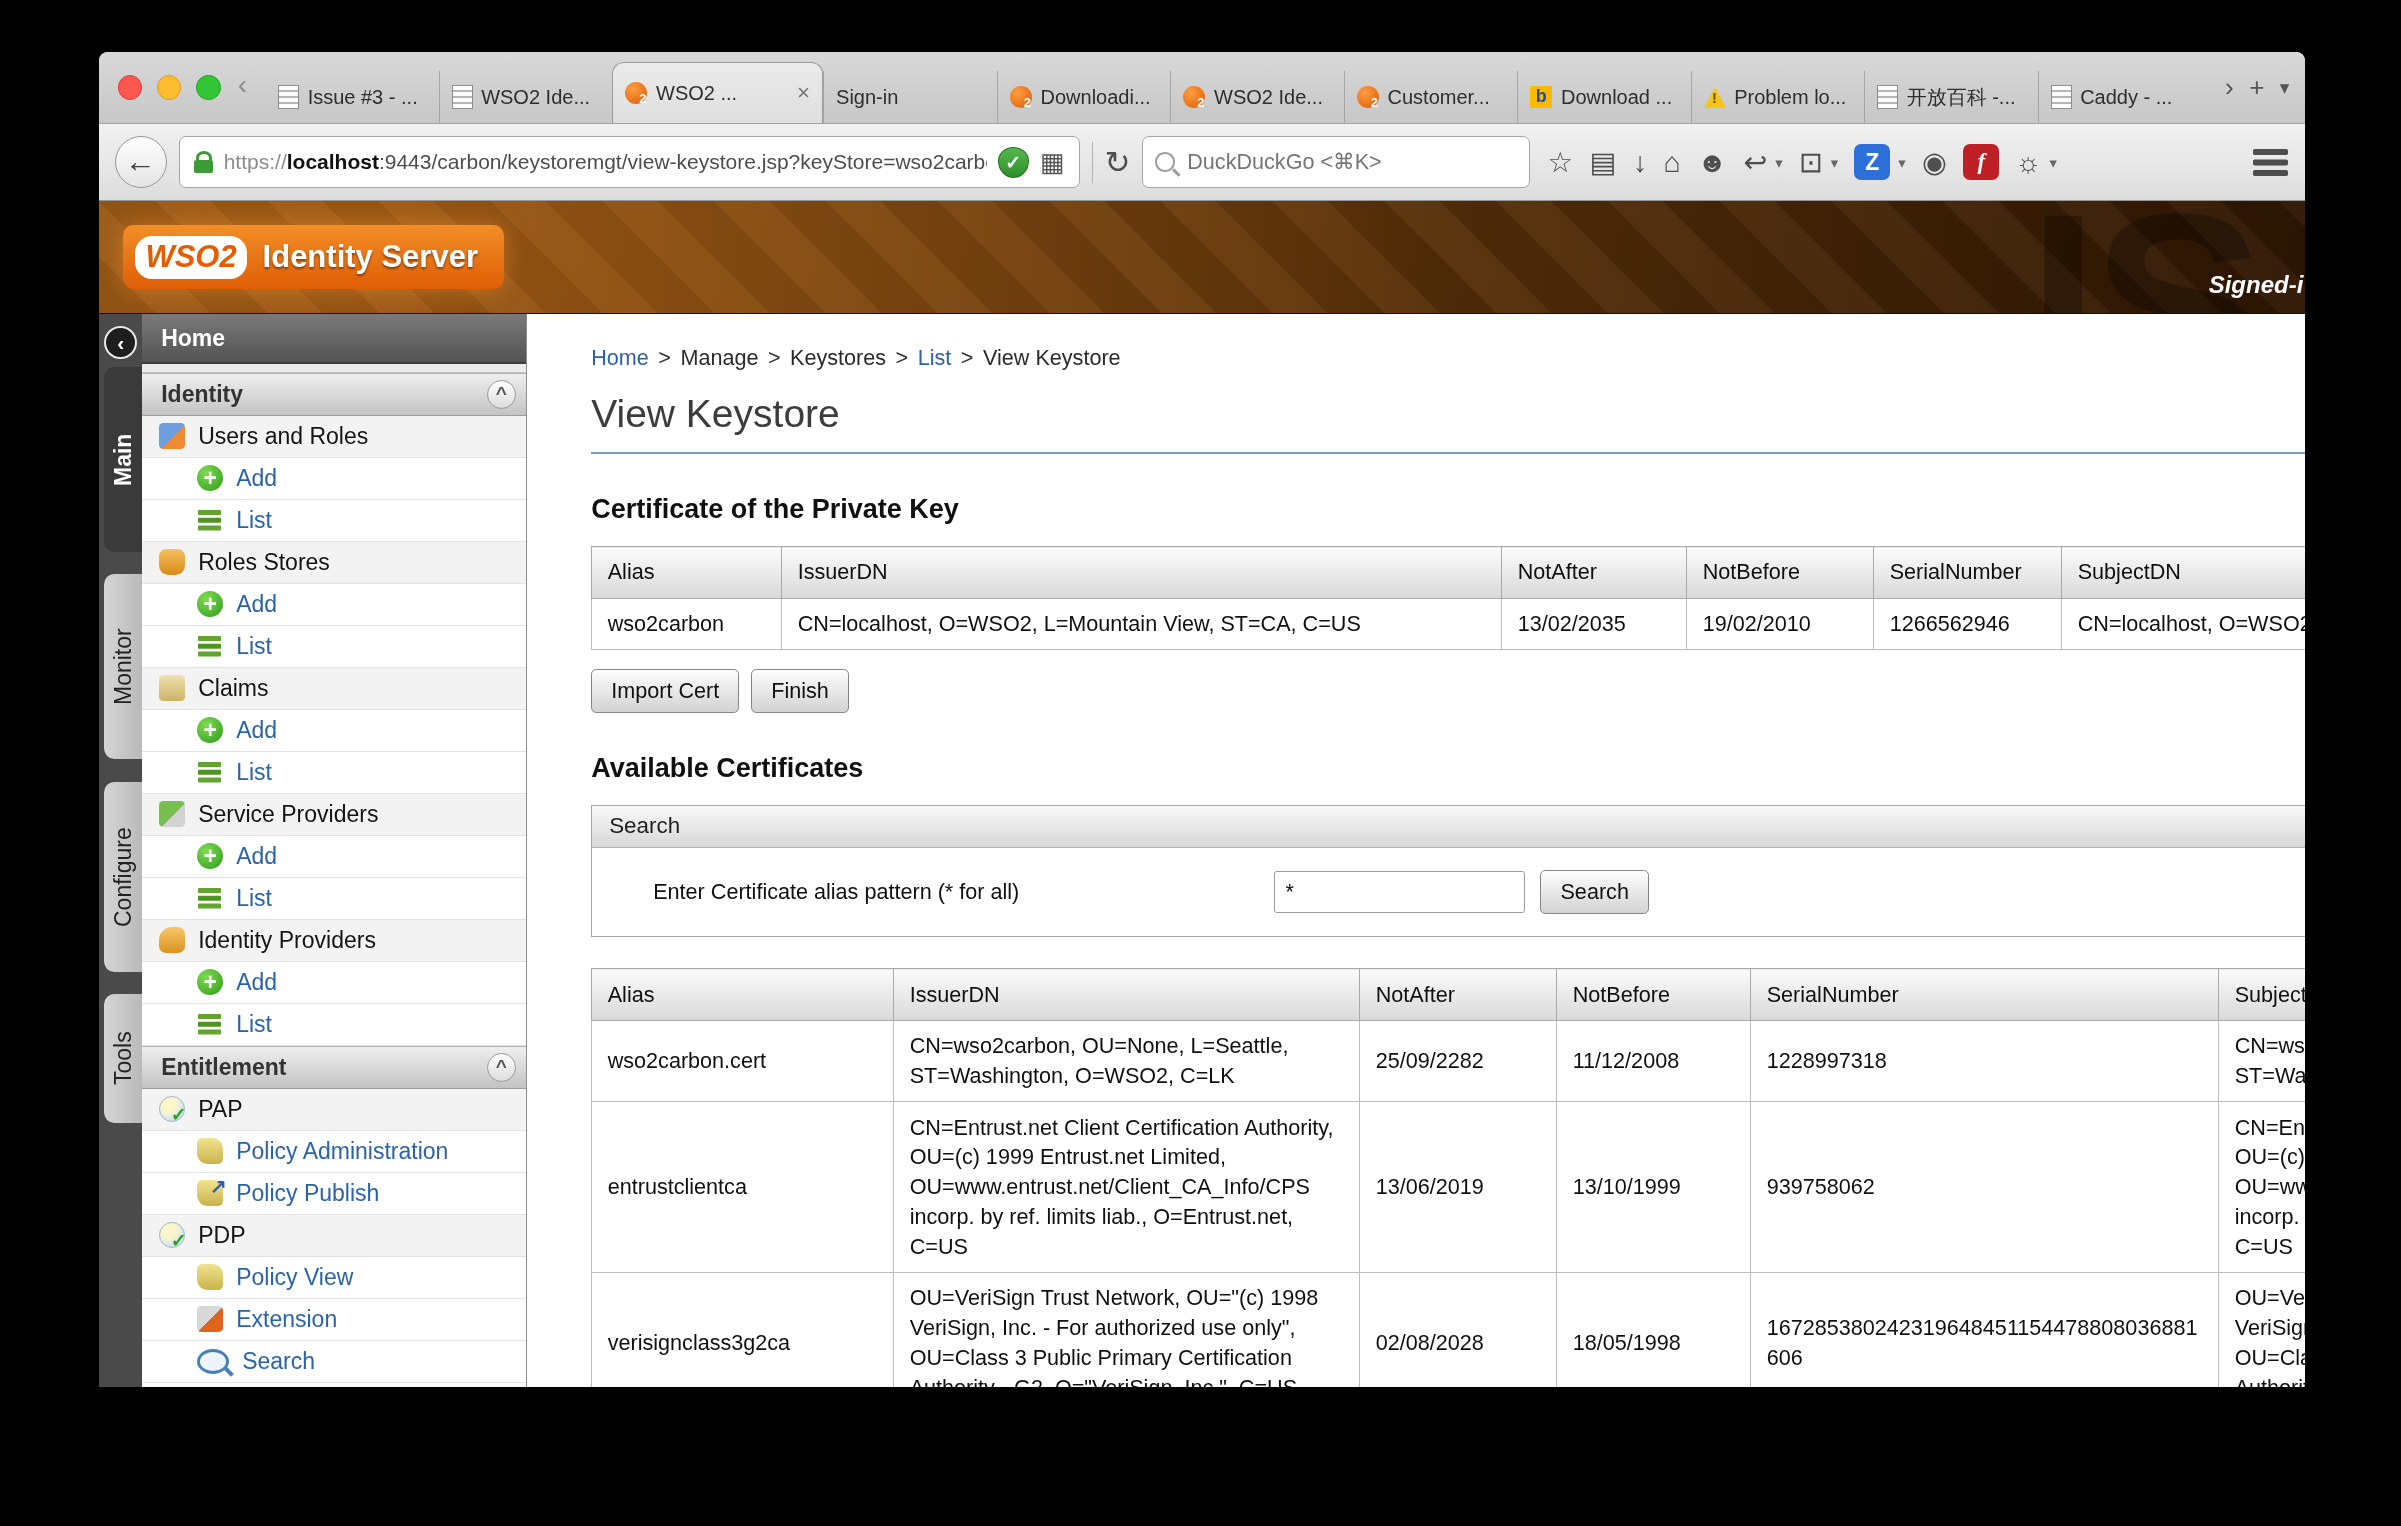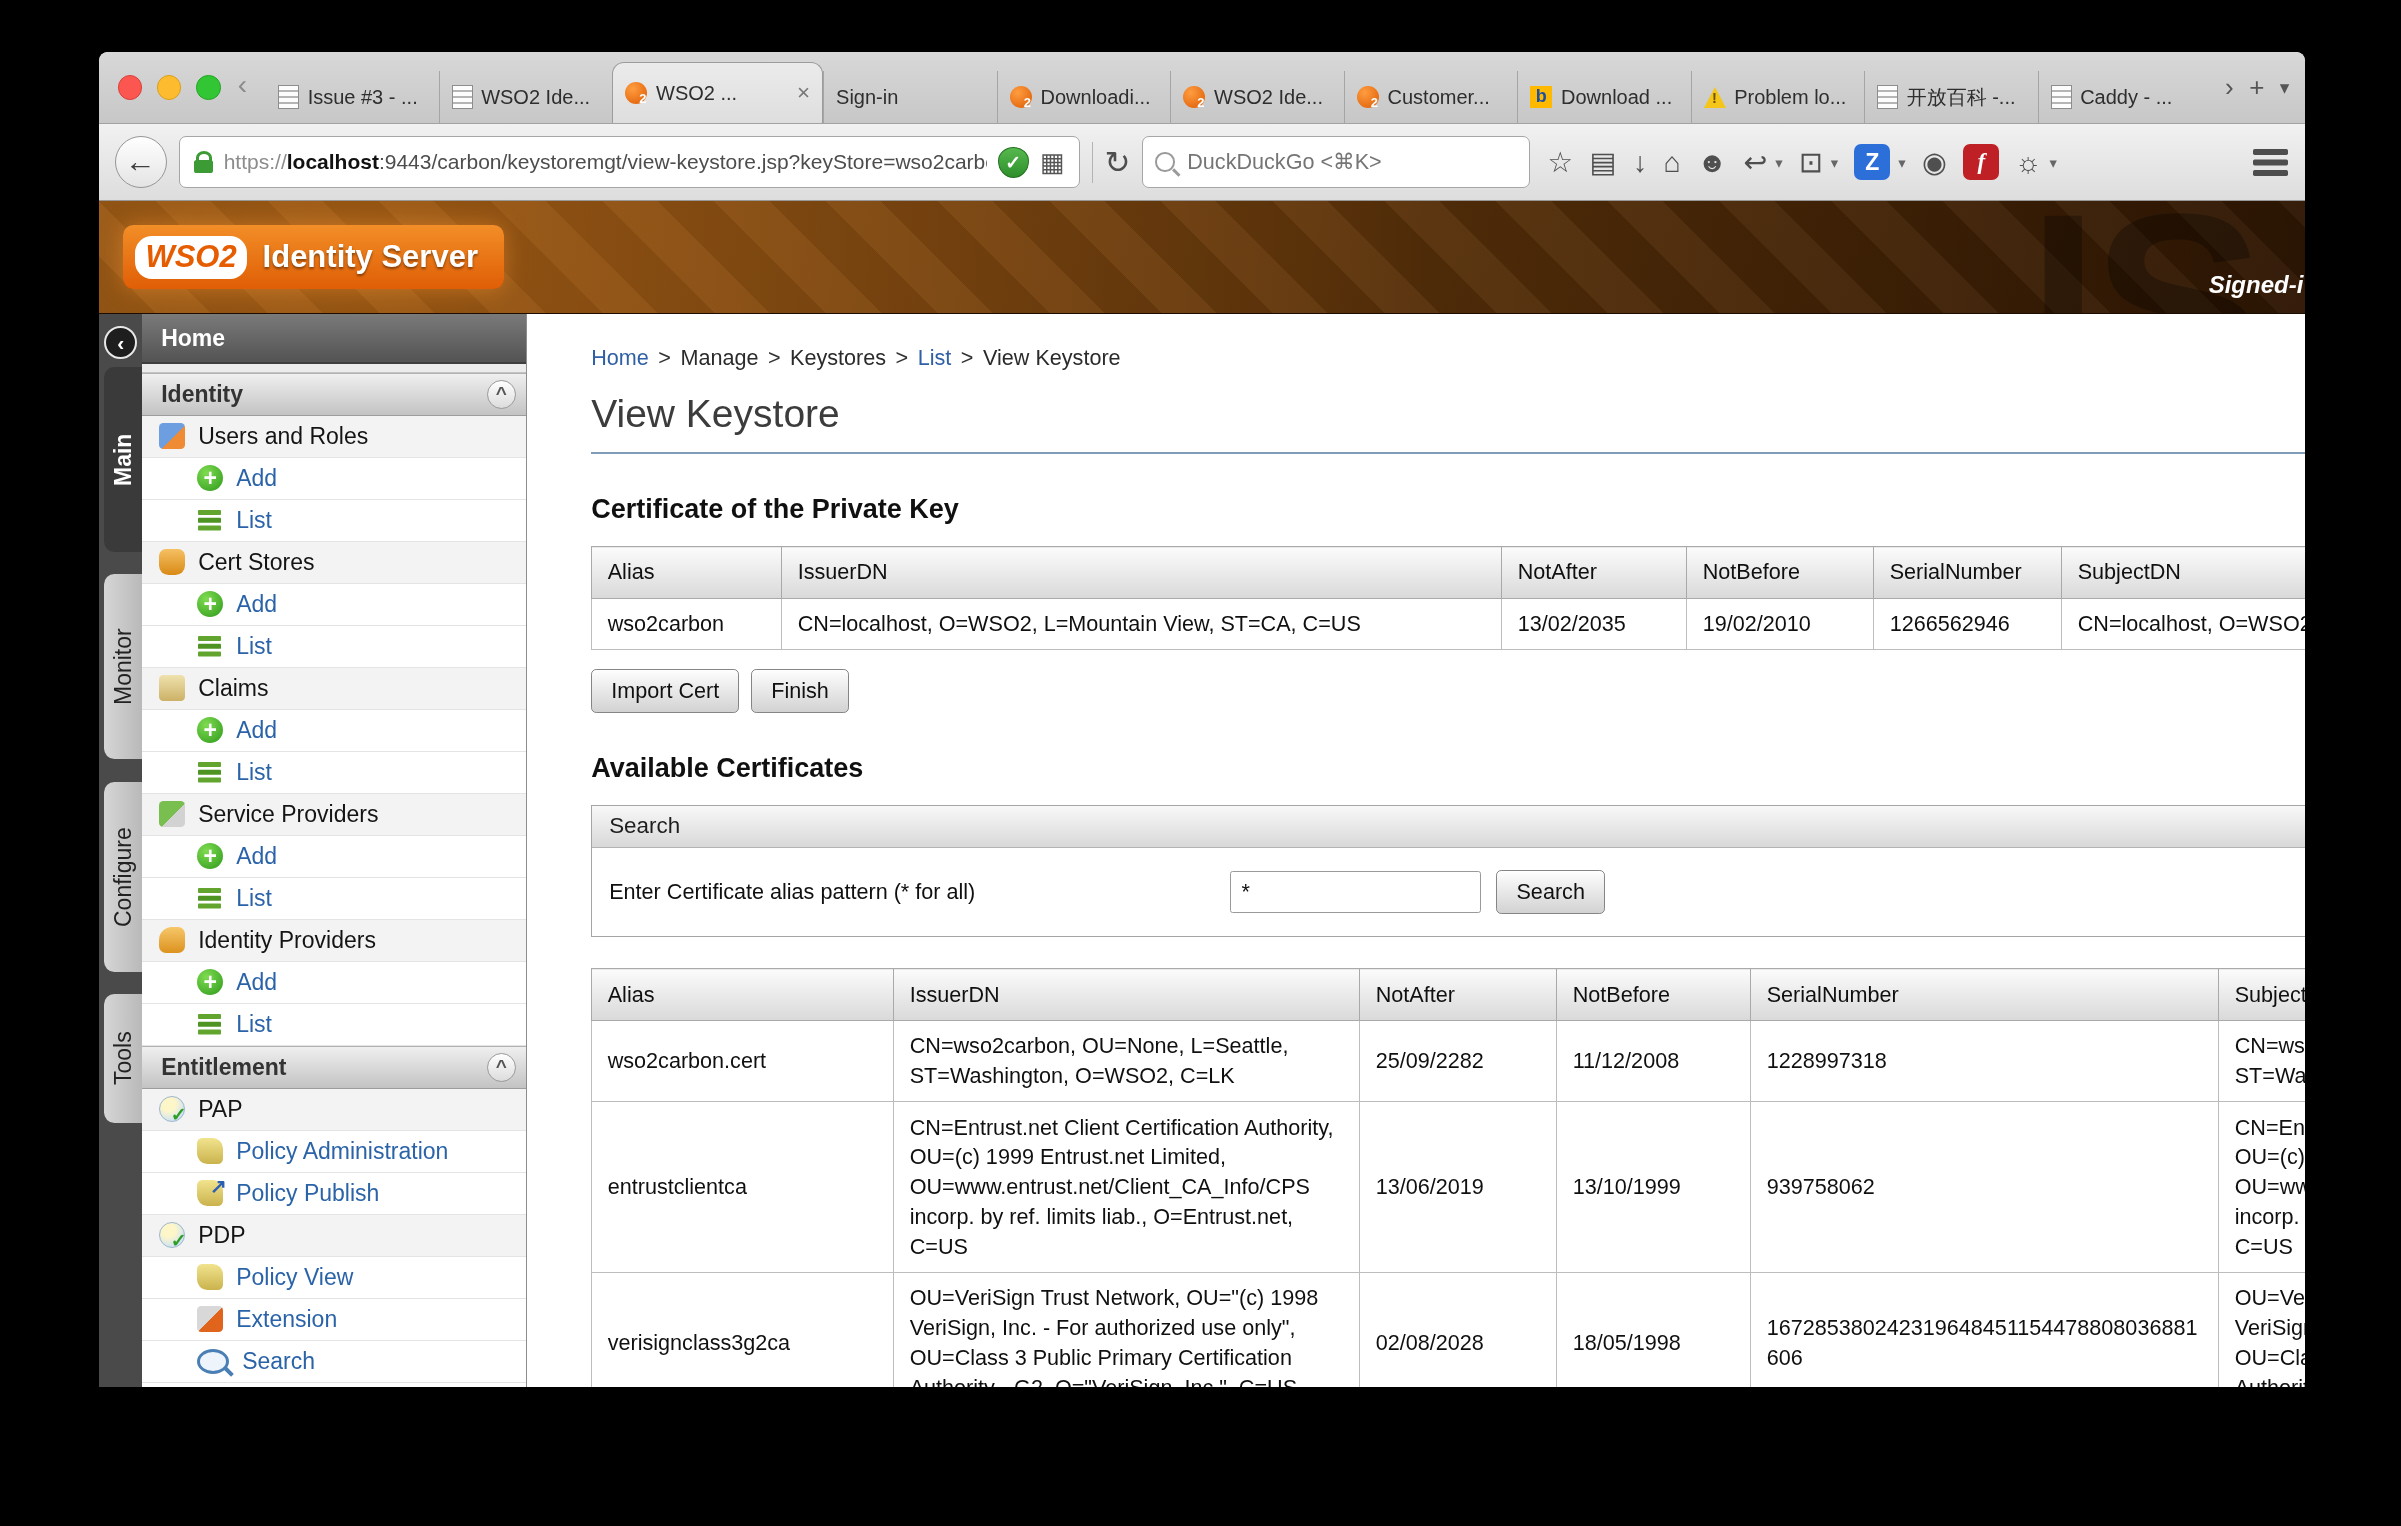--- a/index.html
+++ b/index.html
@@ -182,21 +182,21 @@
   .t1{width:2191px;}
   .t2{width:2093px;margin-top:31px;}
   .btnrow{margin-top:19px;}
   .btn{display:inline-block;background:linear-gradient(#fefefe,#d2d2d2);border:0.9px solid #858585;
       border-radius:5.2px;padding:7.8px 19px;font-size:21.6px;color:#111;margin-right:12px;
       box-shadow:inset 0 0.9px 0 rgba(255,255,255,.7);}
   .search-panel{width:1811px;border:0.9px solid #a5a5a5;margin-top:8.6px;}
   .sp-head{height:41px;background:linear-gradient(#f8f8f8,#d8d8d8);border-bottom:0.9px solid #b3b3b3;
       display:flex;align-items:center;padding-left:17px;font-size:22.4px;color:#1e1e1e;}
   .sp-body{display:flex;align-items:center;padding:22.4px 17px;background:#fff;}
-  .sp-label{width:621px;color:#101010;}
+  .sp-label{width:621px;color:#101010;margin-left:44px;}
   .sp-input{width:228px;height:40px;border:0.9px solid #9a9a9a;border-radius:2.6px;font-size:21.6px;
       padding:0 10.4px;color:#111;font-family:"Liberation Sans",sans-serif;}
   .sp-btn{margin-left:15.5px;margin-right:0;}
 </style>
 </head>
 <body>
 
 <div class="canvas">
   <div class="window">
 
@@ -323,21 +323,21 @@
               <span class="sicon ic-users"></span>
               <span class="label">Users and Roles</span>
             </div><div class="mi sub">
               <span class="sicon icon-add"></span>
               <span class="label">Add</span>
             </div><div class="mi sub">
               <span class="sicon icon-list"></span>
               <span class="label">List</span>
             </div><div class="mi top">
               <span class="sicon ic-stores"></span>
-              <span class="label">Cert Stores</span>
+              <span class="label">Roles Stores</span>
             </div><div class="mi sub">
               <span class="sicon icon-add"></span>
               <span class="label">Add</span>
             </div><div class="mi sub">
               <span class="sicon icon-list"></span>
               <span class="label">List</span>
             </div><div class="mi top">
               <span class="sicon ic-claims"></span>
               <span class="label">Claims</span>
             </div><div class="mi sub">

